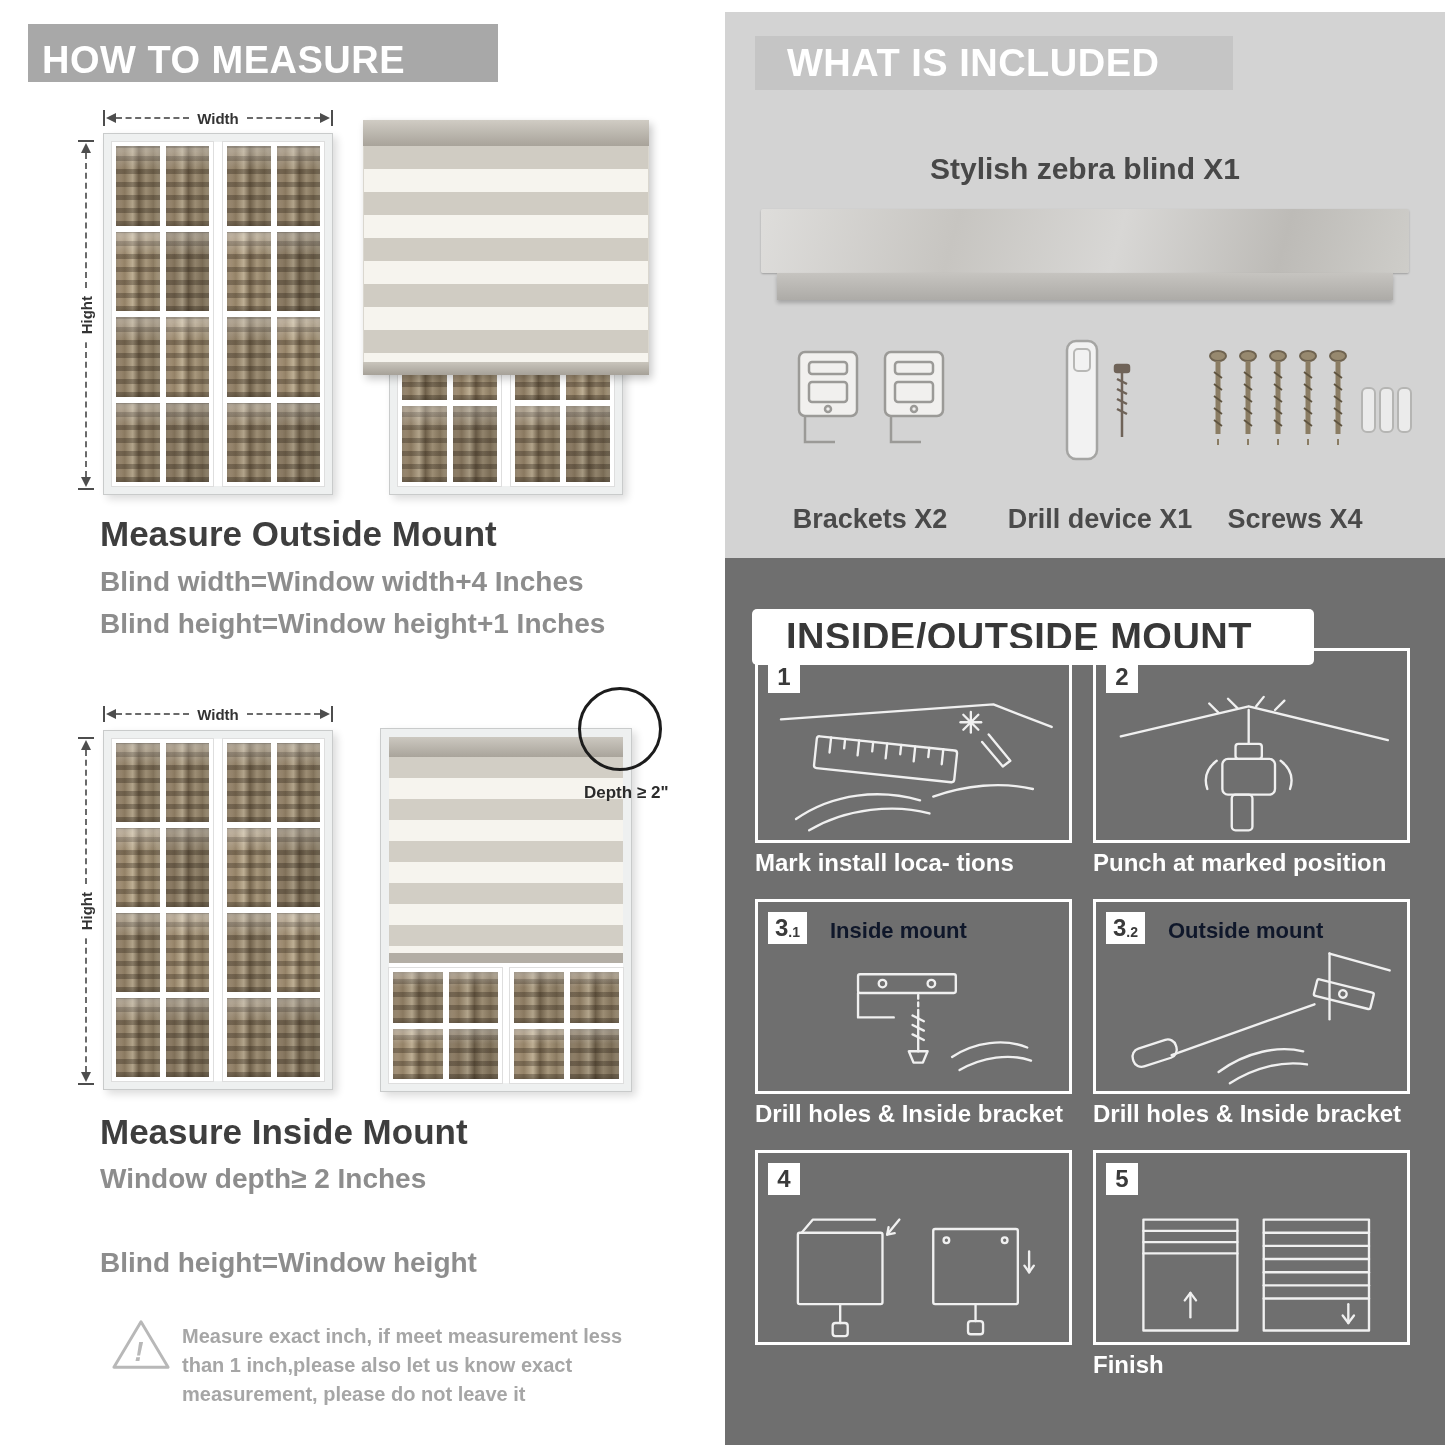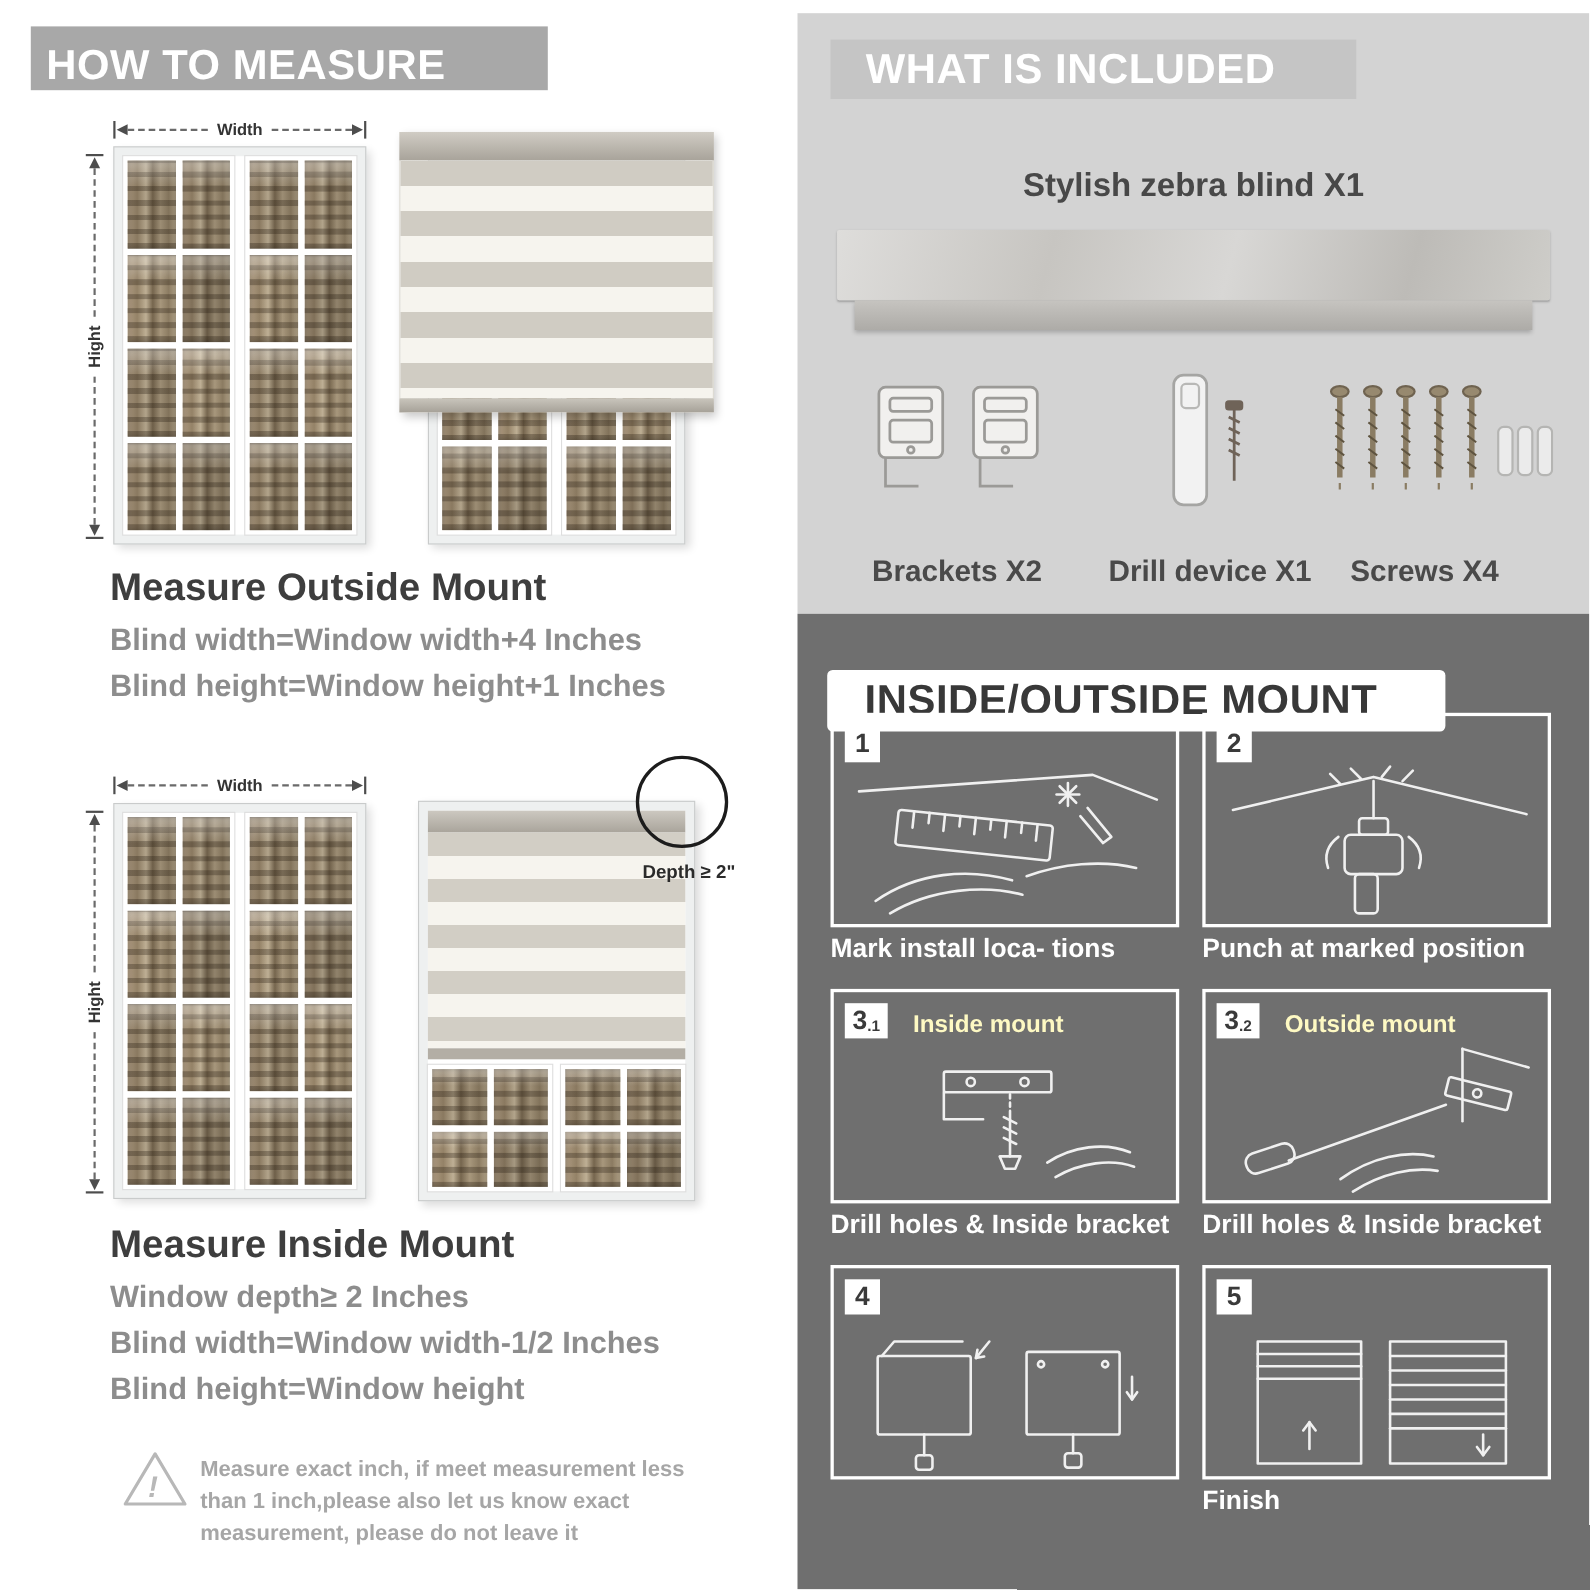--- a/index.html
+++ b/index.html
@@ -87,21 +87,21 @@
   
   .sec-mount { left:725px; top:558px; width:720px; height:887px; background:#6f6f6f; }
   .iom-banner { left:27px; top:13px; width:562px; height:56px; background:#fff; border-radius:5px;
     color:#383838; font-weight:bold; font-size:38px; letter-spacing:.5px;
     display:flex; align-items:center; padding-left:34px;margin-top:38px; }
   .panel { width:317px; height:195px; border:3px solid #fff; }
   .num { position:absolute; top:10px; left:10px; min-width:32px; height:32px; background:#fff;
     color:#3a3a3a; font-weight:bold; font-size:24px; display:flex; align-items:center;
     justify-content:center; padding:0 7px; }
   .num .sub { font-size:14px; position:relative; top:4px; }
-  .step-label { position:absolute; left:72px; top:16px; color:#fef9c3; font-weight:bold; font-size:22px; }
+  .step-label { position:absolute; left:72px; top:16px; color:#0f172a; font-weight:bold; font-size:22px; }
   .step-cap { width:330px; color:#fff; font-weight:bold; font-size:24px; }
   .ill { position:absolute; left:6px; right:6px; top:44px; bottom:4px; }
   .ill svg { width:100%; height:100%; }
 </style>
 </head>
 <body>
 
 <div class="page">
 
   <div class="abs htm-banner">
@@ -239,21 +239,20 @@
             <div class="pane"></div>
           </div>
         </div>
     </div>
   </div>
   <div class="abs depth-circle" style="left:578px; top:687px;"></div>
   <div class="abs depth-label" style="left:584px; top:783px;">Depth ≥ 2"</div>
 
   <div class="abs heading" style="left:100px; top:1112px;">Measure Inside Mount</div>
   <div class="abs mline" style="left:100px; top:1163px;">Window depth≥ 2 Inches</div>
-  <div class="abs mline" style="left:100px; top:1205px;">Blind width=Window width-1/2 Inches</div>
   <div class="abs mline" style="left:100px; top:1247px;">Blind height=Window height</div>
 
   <div class="abs" style="left:110px; top:1316px; width:62px; height:58px;">
     <svg viewBox="0 0 64 58" width="62" height="58">
       <path d="M32 5 L60 52 L4 52 Z" fill="none" stroke="#b8b8b8" stroke-width="3" stroke-linejoin="round"></path>
       <text x="30" y="45" text-anchor="middle" font-size="28" font-style="italic" font-weight="bold" fill="#b8b8b8">!</text>
     </svg>
   </div>
   <div class="abs note-text" style="left:182px; top:1322px;">Measure exact inch, if meet measurement less than 1 inch,please also let us know exact measurement, please do not leave it</div>
 

